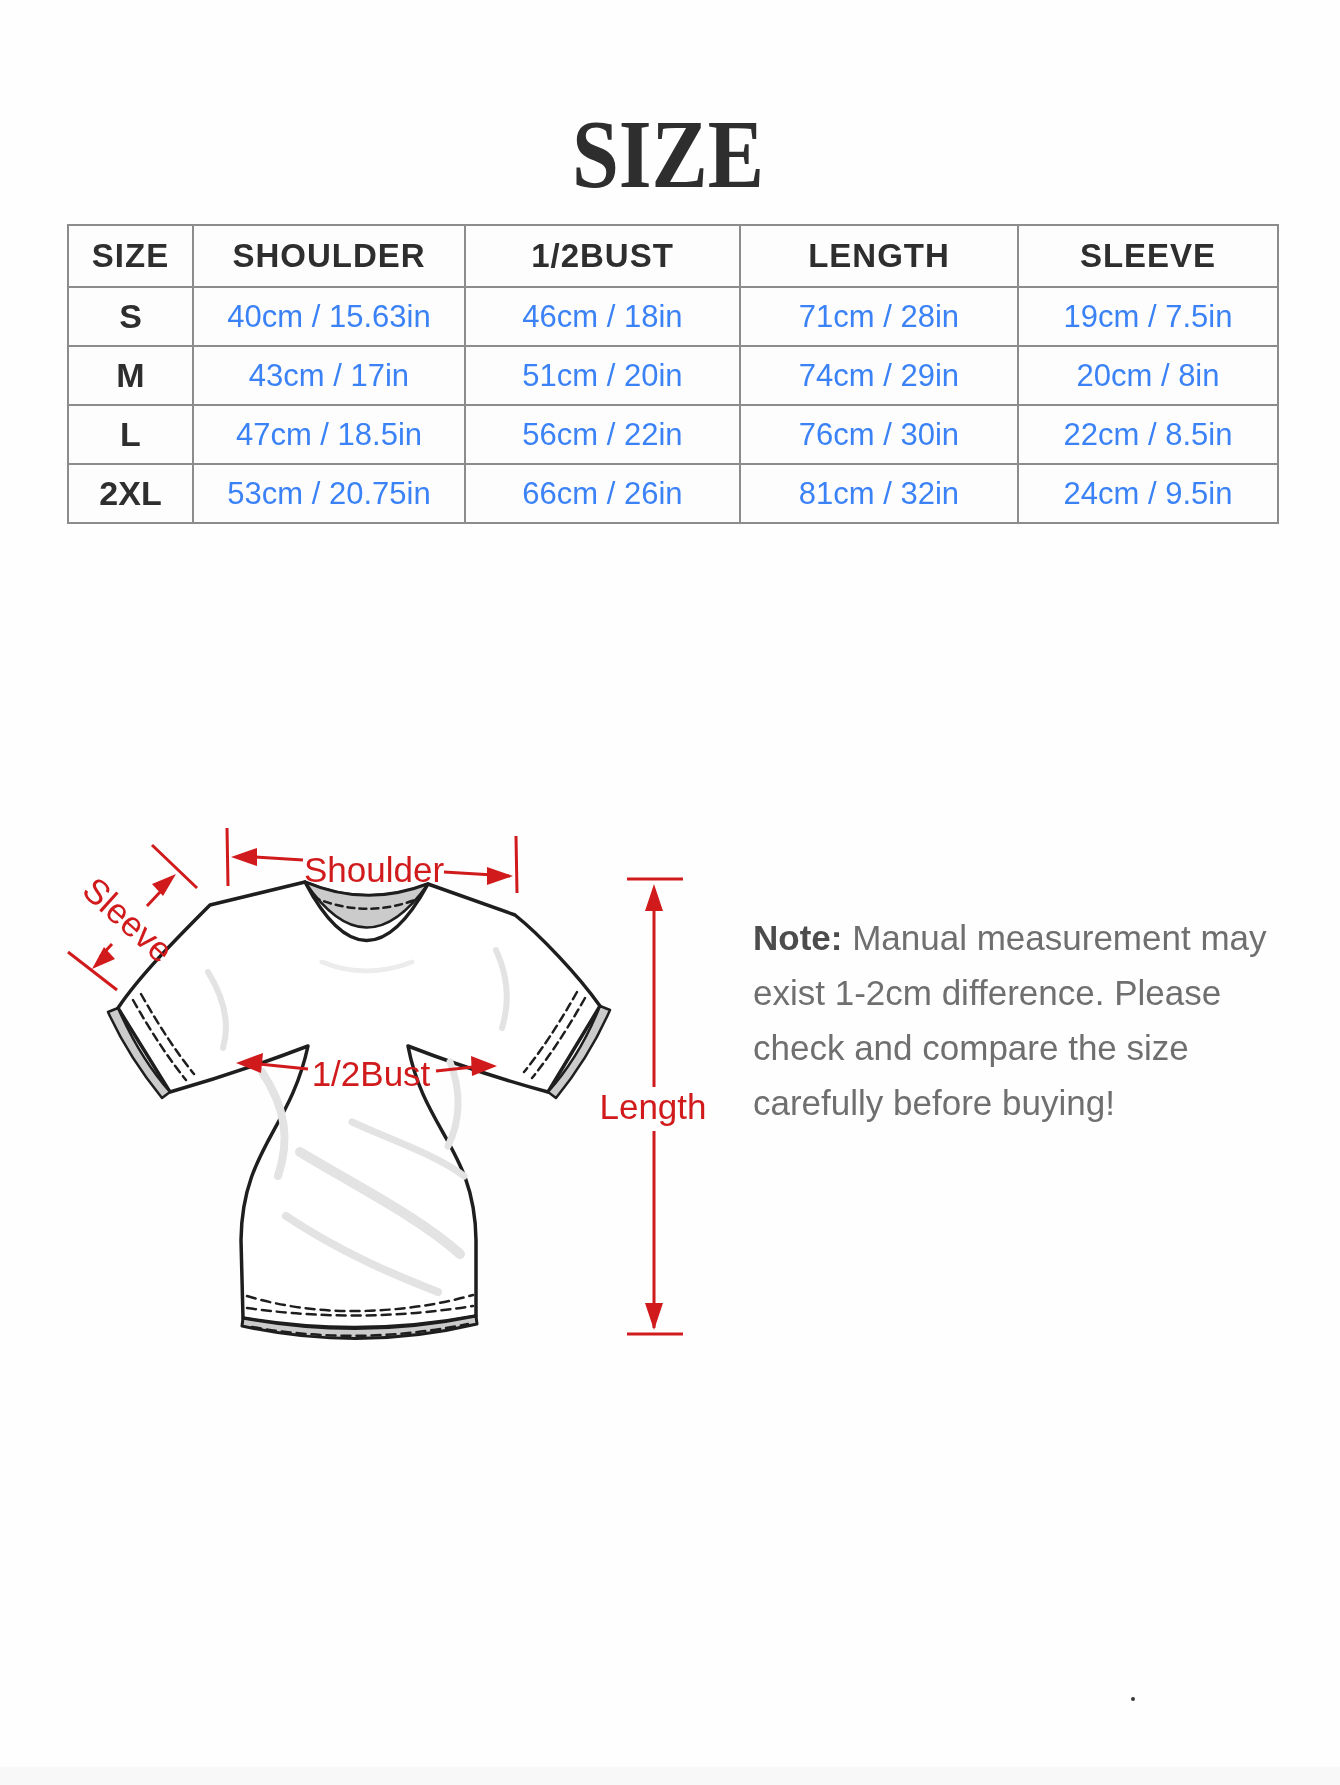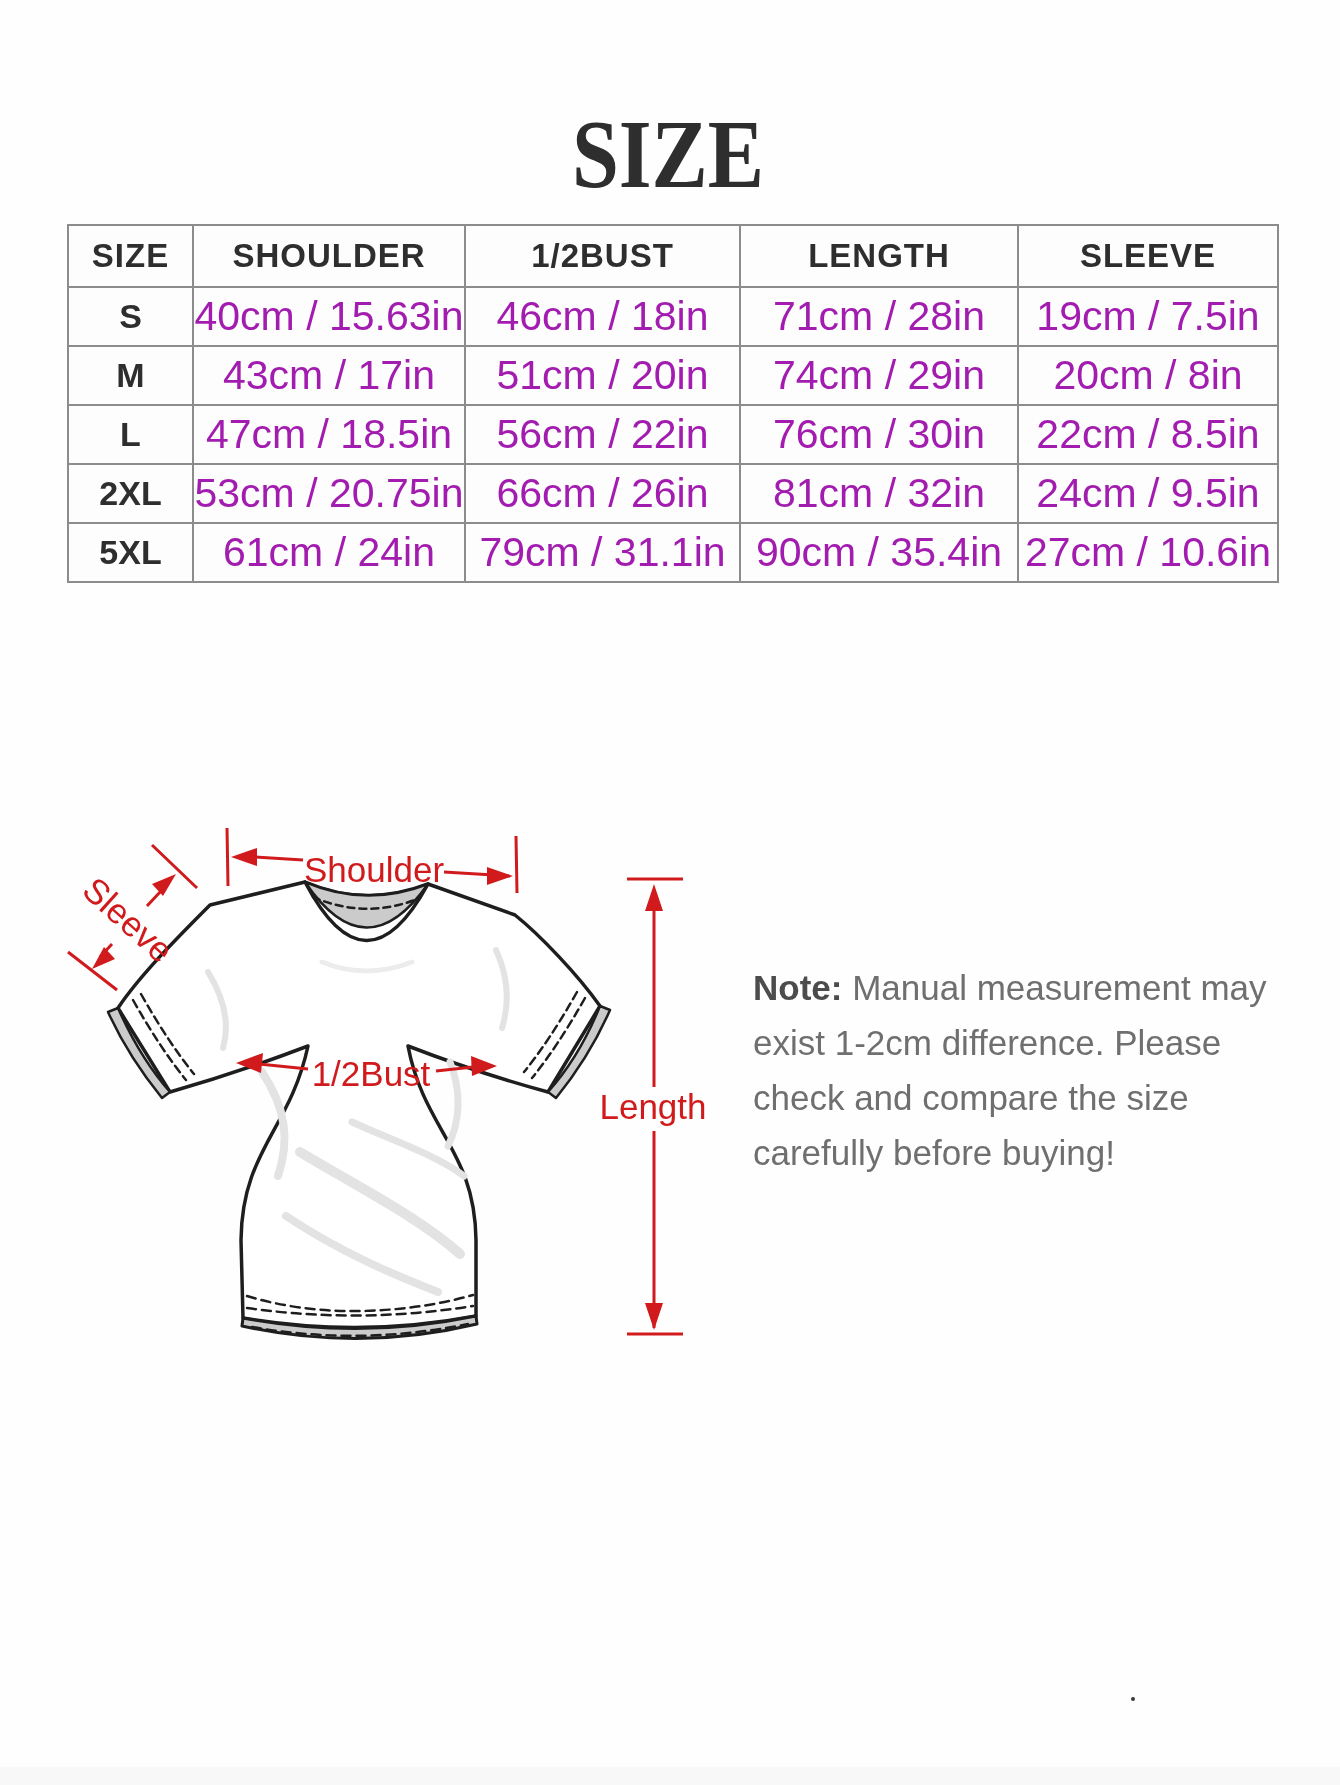--- a/index.html
+++ b/index.html
@@ -22,32 +22,32 @@
     position:absolute;left:67px;top:224px;width:1210px;
     border-collapse:collapse;table-layout:fixed;background:#fdfdfd;
   }
   table.size-table th,table.size-table td{
     border:2px solid #8c8c8c;text-align:center;vertical-align:middle;
     padding:0;overflow:hidden;white-space:nowrap;
   }
   table.size-table th{
     height:60px;font-size:33px;font-weight:bold;color:#2e2e2e;letter-spacing:1px;
   }
-  table.size-table td{height:57px;font-size:41px;color:#a21caf;}
+  table.size-table td{height:57px;font-size:31px;color:#3b82f6;}
   table.size-table td.size-cell{font-size:34px;font-weight:bold;color:#2e2e2e;}
 
   
   svg.diagram{position:absolute;left:0;top:0;}
   .red-label{
     font-family:"Liberation Sans",sans-serif;font-size:35px;fill:#d11a1c;
   }
 
   
   .note{
-    position:absolute;left:753px;top:960px;width:520px;margin:0;
+    position:absolute;left:753px;top:910px;width:520px;margin:0;
     font-size:35px;line-height:55px;color:#6f6f6f;
   }
   .note .note-label{font-weight:bold;color:#4c4c4c;}
 
   .speck{position:absolute;left:1131px;top:1697px;width:4px;height:4px;
     background:#3a3a3a;border-radius:50%;}
   .bottom-shade{position:absolute;left:0;top:1767px;width:1340px;height:18px;
     background:#f8f8f8;}
 </style>
 </head>
@@ -95,27 +95,20 @@
         <td>56cm / 22in</td>
         <td>76cm / 30in</td>
         <td>22cm / 8.5in</td>
       </tr>
       <tr>
         <td class="size-cell">2XL</td>
         <td>53cm / 20.75in</td>
         <td>66cm / 26in</td>
         <td>81cm / 32in</td>
         <td>24cm / 9.5in</td>
-      </tr>
-      <tr>
-        <td class="size-cell">5XL</td>
-        <td>61cm / 24in</td>
-        <td>79cm / 31.1in</td>
-        <td>90cm / 35.4in</td>
-        <td>27cm / 10.6in</td>
       </tr>
     </tbody>
   </table>
 
   <svg class="diagram" width="1340" height="1785" viewBox="0 0 1340 1785" xmlns="http://www.w3.org/2000/svg">
 
     <g fill="none" stroke="#1e1e1e" stroke-linejoin="round" stroke-linecap="round">
 
       <path fill="#ffffff" stroke-width="3.5" d="M305,882 L210,905
            C180,935 140,975 118,1008

